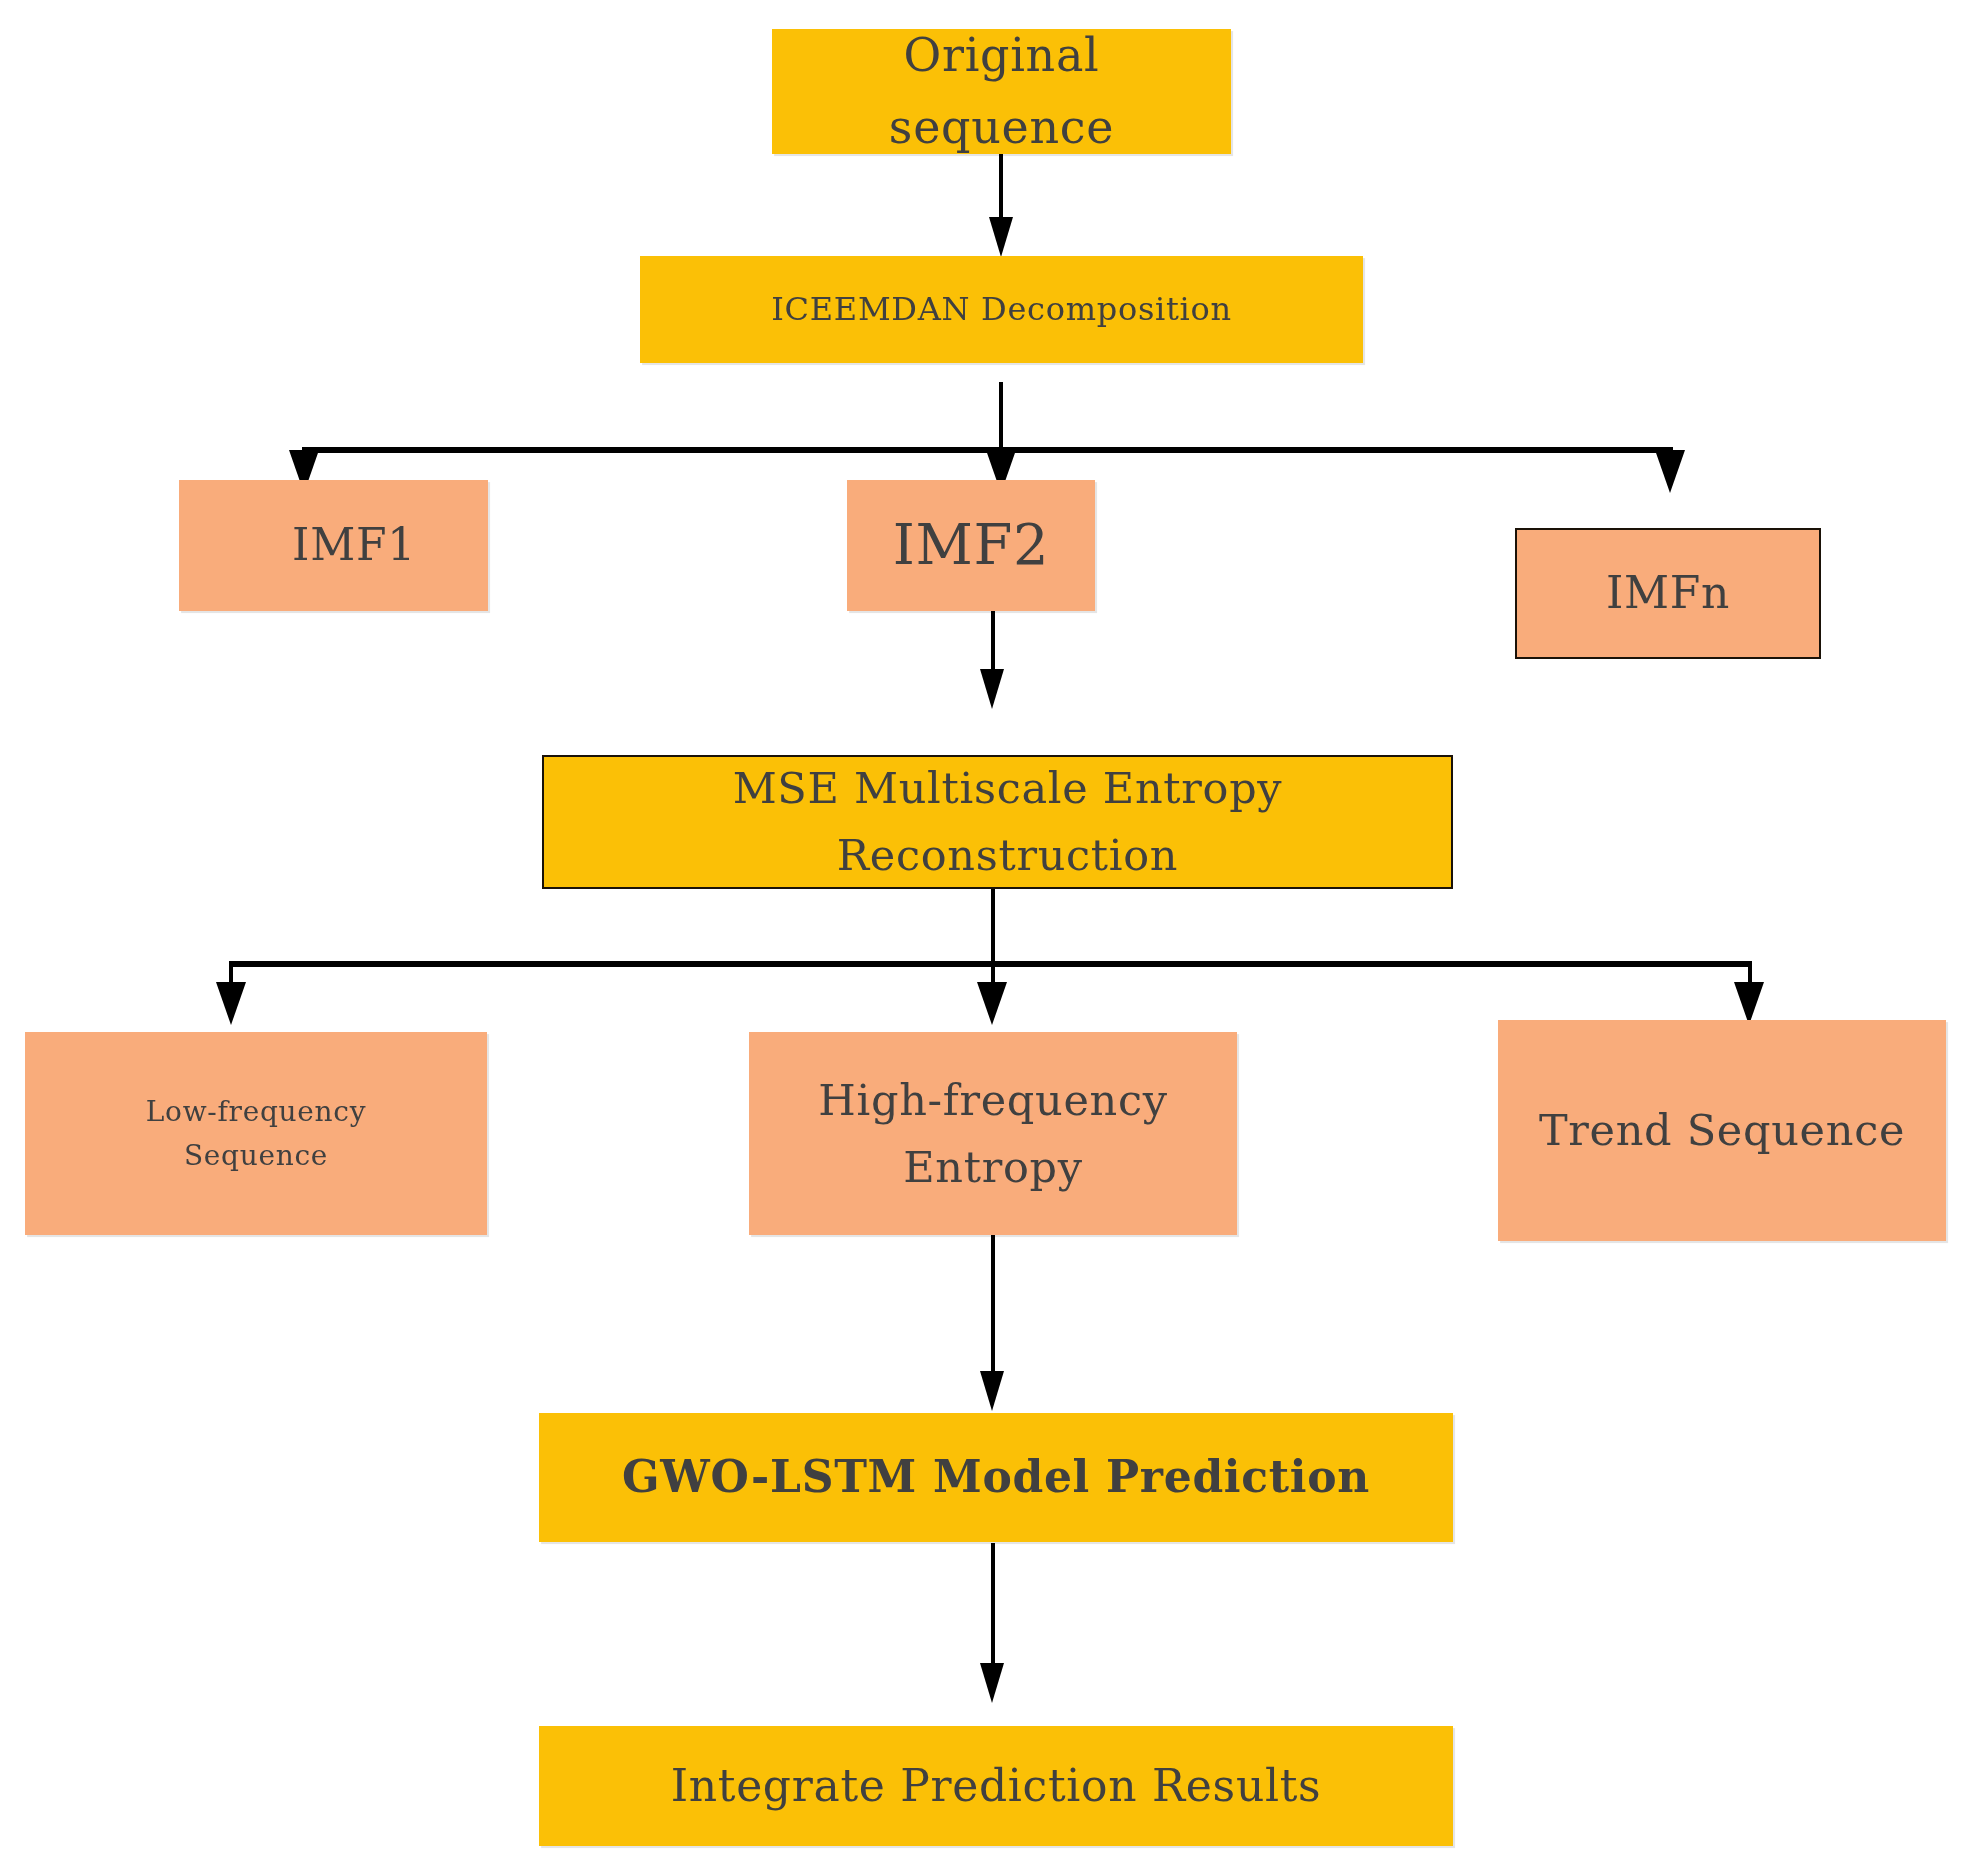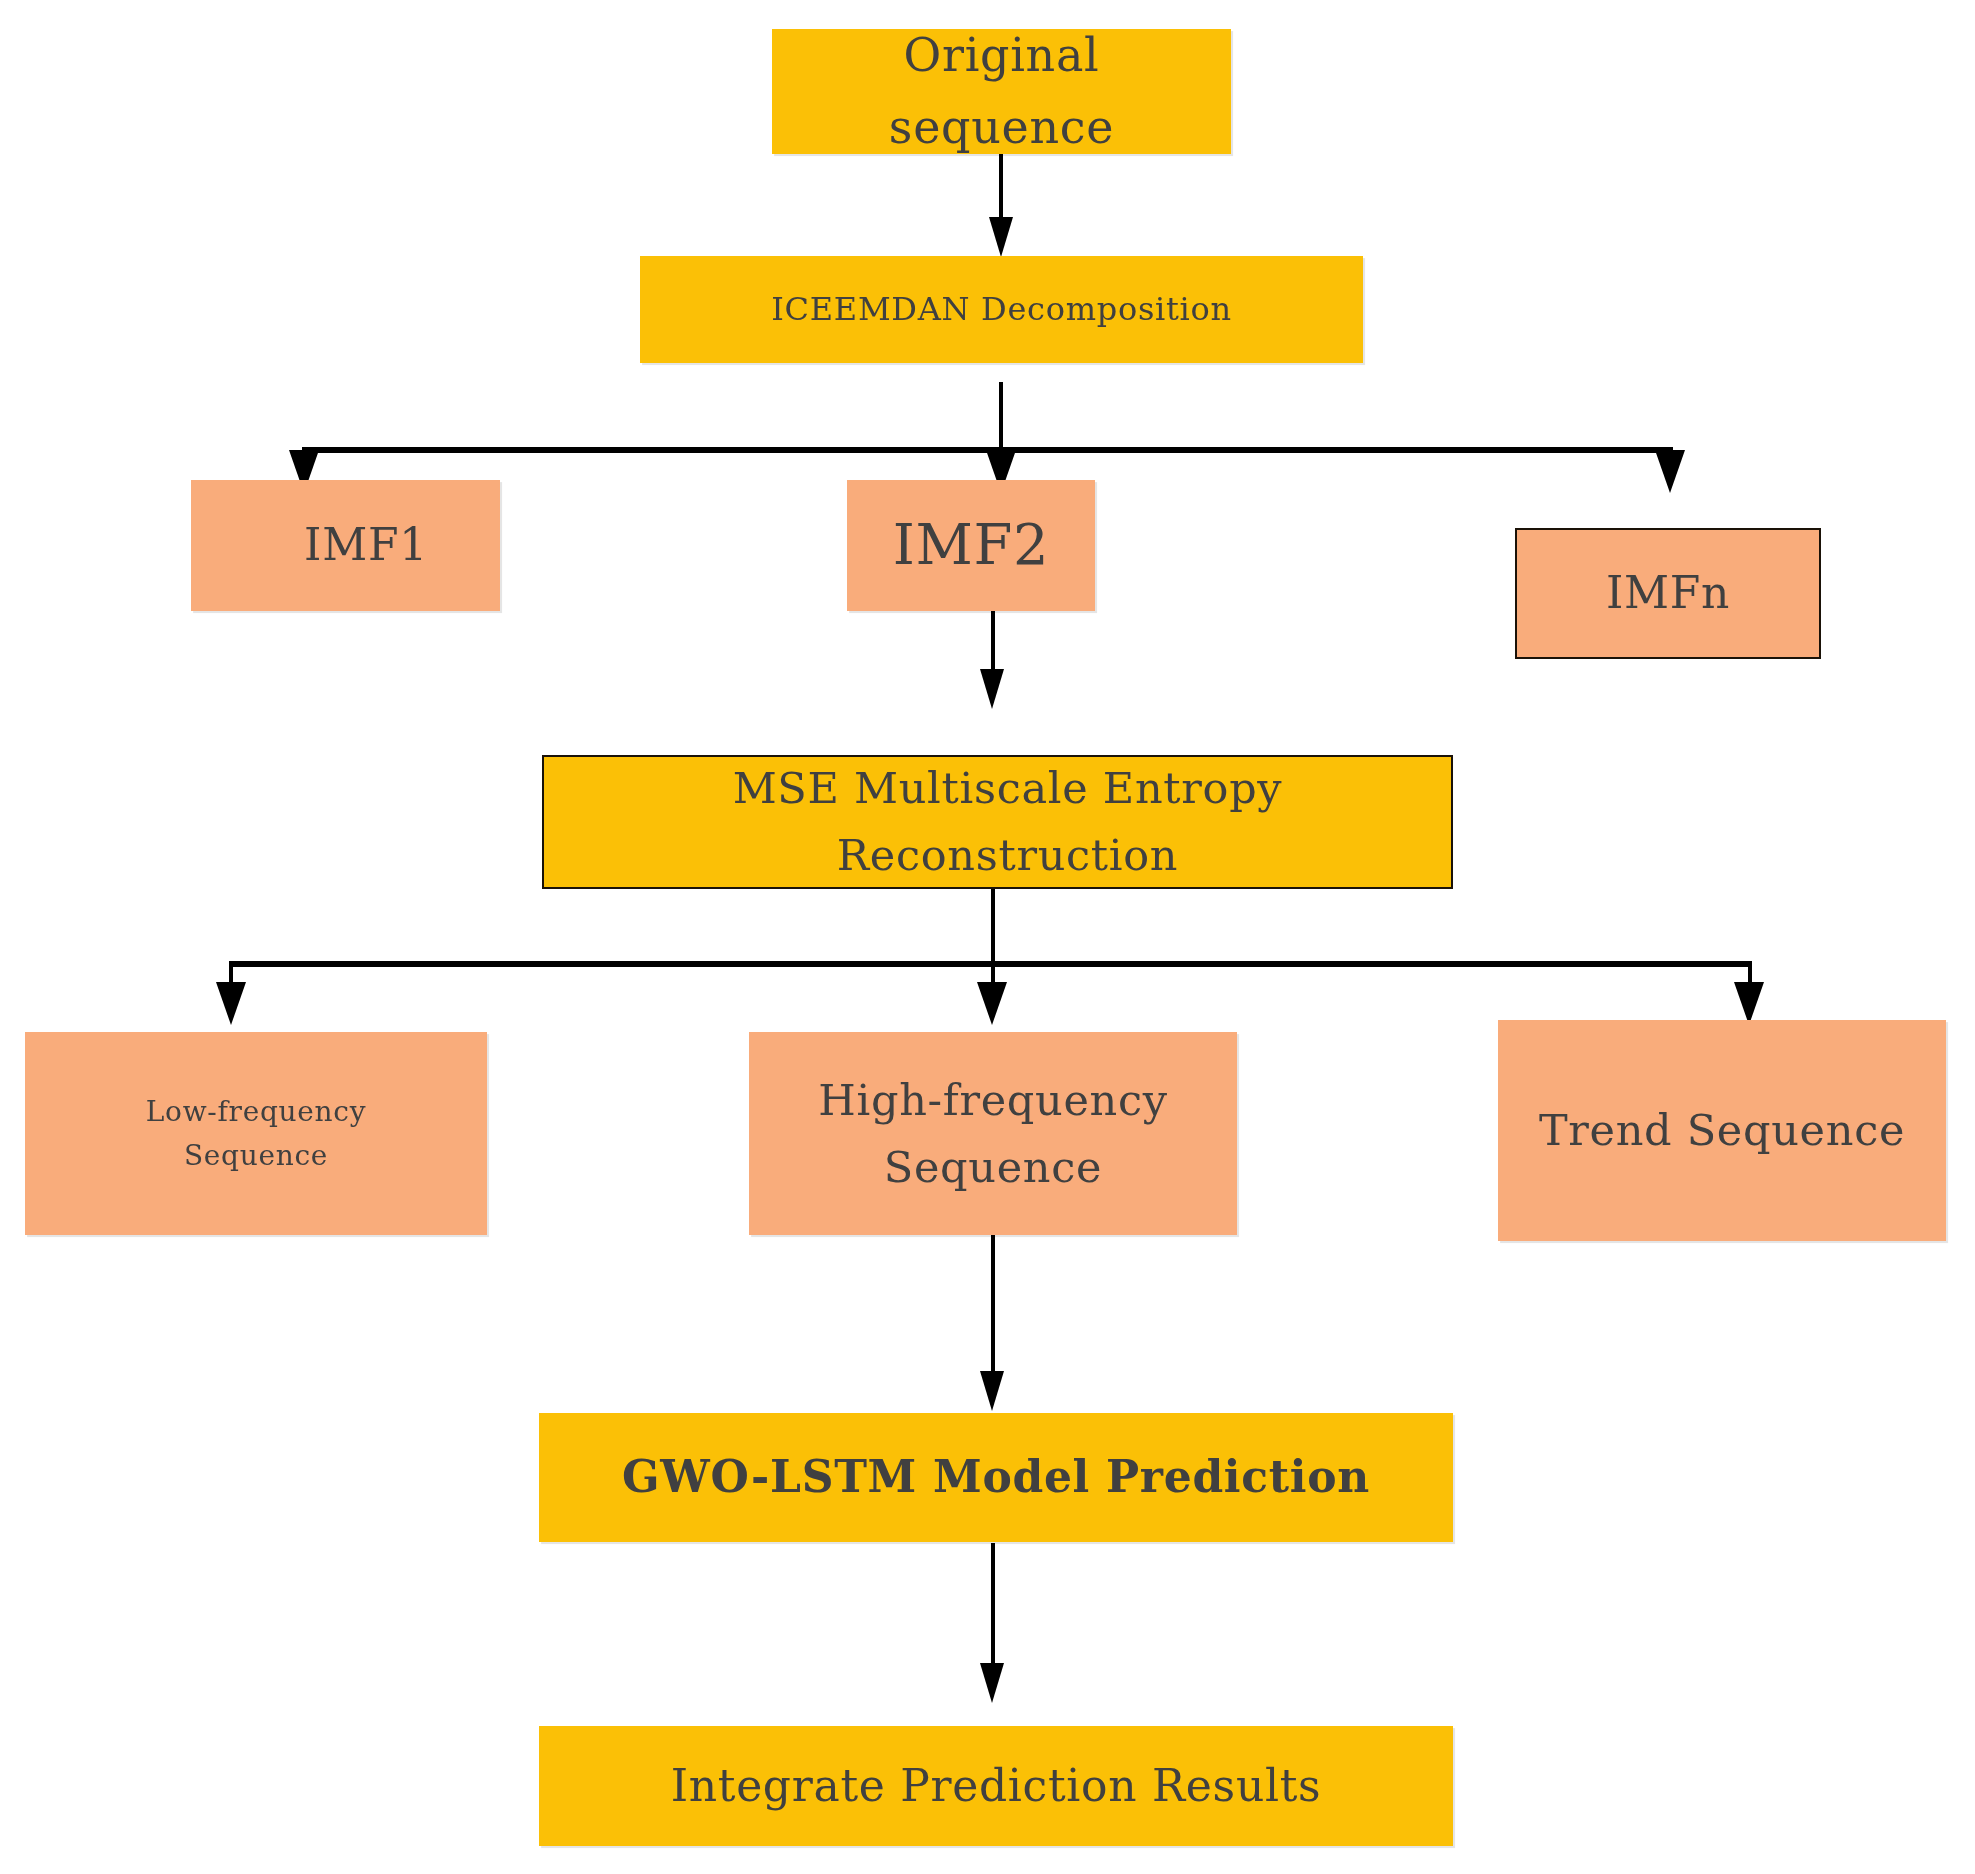--- a/index.html
+++ b/index.html
@@ -86,21 +86,21 @@
 
   <div class="vline" style="left:302px; top:447px; height:25px;"></div>
   <div class="arrowhead" style="left:289px; top:450px;"></div>
 
   <div class="vline" style="left:999px; top:447px; height:25px;"></div>
   <div class="arrowhead" style="left:986px; top:450px;"></div>
 
   <div class="vline" style="left:1668px; top:447px; height:25px;"></div>
   <div class="arrowhead" style="left:1655px; top:450px;"></div>
 
-  <div class="node salmon shadow" style="left:191px; top:480px; width:309px; height:131px; font-size:44px;padding-left:41px;">IMF1</div>
+  <div class="node salmon shadow" style="left:179px; top:480px; width:309px; height:131px; font-size:44px;padding-left:41px;">IMF1</div>
 
   <div class="node salmon shadow" style="left:847px; top:480px; width:248px; height:131px; font-size:56px;">IMF2</div>
 
   <div class="node salmon bordered" style="left:1515px; top:480px; width:306px; height:131px; font-size:44px;">IMFn</div>
 
   <div class="vline" style="left:991px; top:610px; height:78px;"></div>
   <div class="arrowhead slim" style="left:980px; top:669px;"></div>
 
   <div class="node yellow bordered" style="left:542px; top:707px; width:911px; height:134px; font-size:43px;padding-left:20px;">MSE Multiscale Entropy
 Reconstruction</div>
@@ -115,21 +115,21 @@
   <div class="vline" style="left:991px; top:961px; height:43px;"></div>
   <div class="arrowhead" style="left:977px; top:982px;"></div>
 
   <div class="vline" style="left:1748px; top:961px; height:43px;"></div>
   <div class="arrowhead" style="left:1734px; top:982px;"></div>
 
   <div class="node salmon shadow" style="left:25px; top:1032px; width:462px; height:203px; font-size:28px;text-align:center;">Low-frequency
 Sequence</div>
 
   <div class="node salmon shadow" style="left:749px; top:1032px; width:488px; height:203px; font-size:43px;">High-frequency
-Sequence</div>
+Entropy</div>
 
   <div class="node salmon shadow" style="left:1498px; top:1020px; width:448px; height:221px; font-size:43px;">Trend Sequence</div>
 
   <div class="vline" style="left:991px; top:1235px; height:154px;"></div>
   <div class="arrowhead slim" style="left:980px; top:1371px;"></div>
 
   <div class="node yellow shadow" style="left:539px; top:1413px; width:914px; height:129px; font-size:44px;font-weight:bold;">GWO-LSTM Model Prediction</div>
 
   <div class="vline" style="left:991px; top:1543px; height:139px;"></div>
   <div class="arrowhead slim" style="left:980px; top:1663px;"></div>

